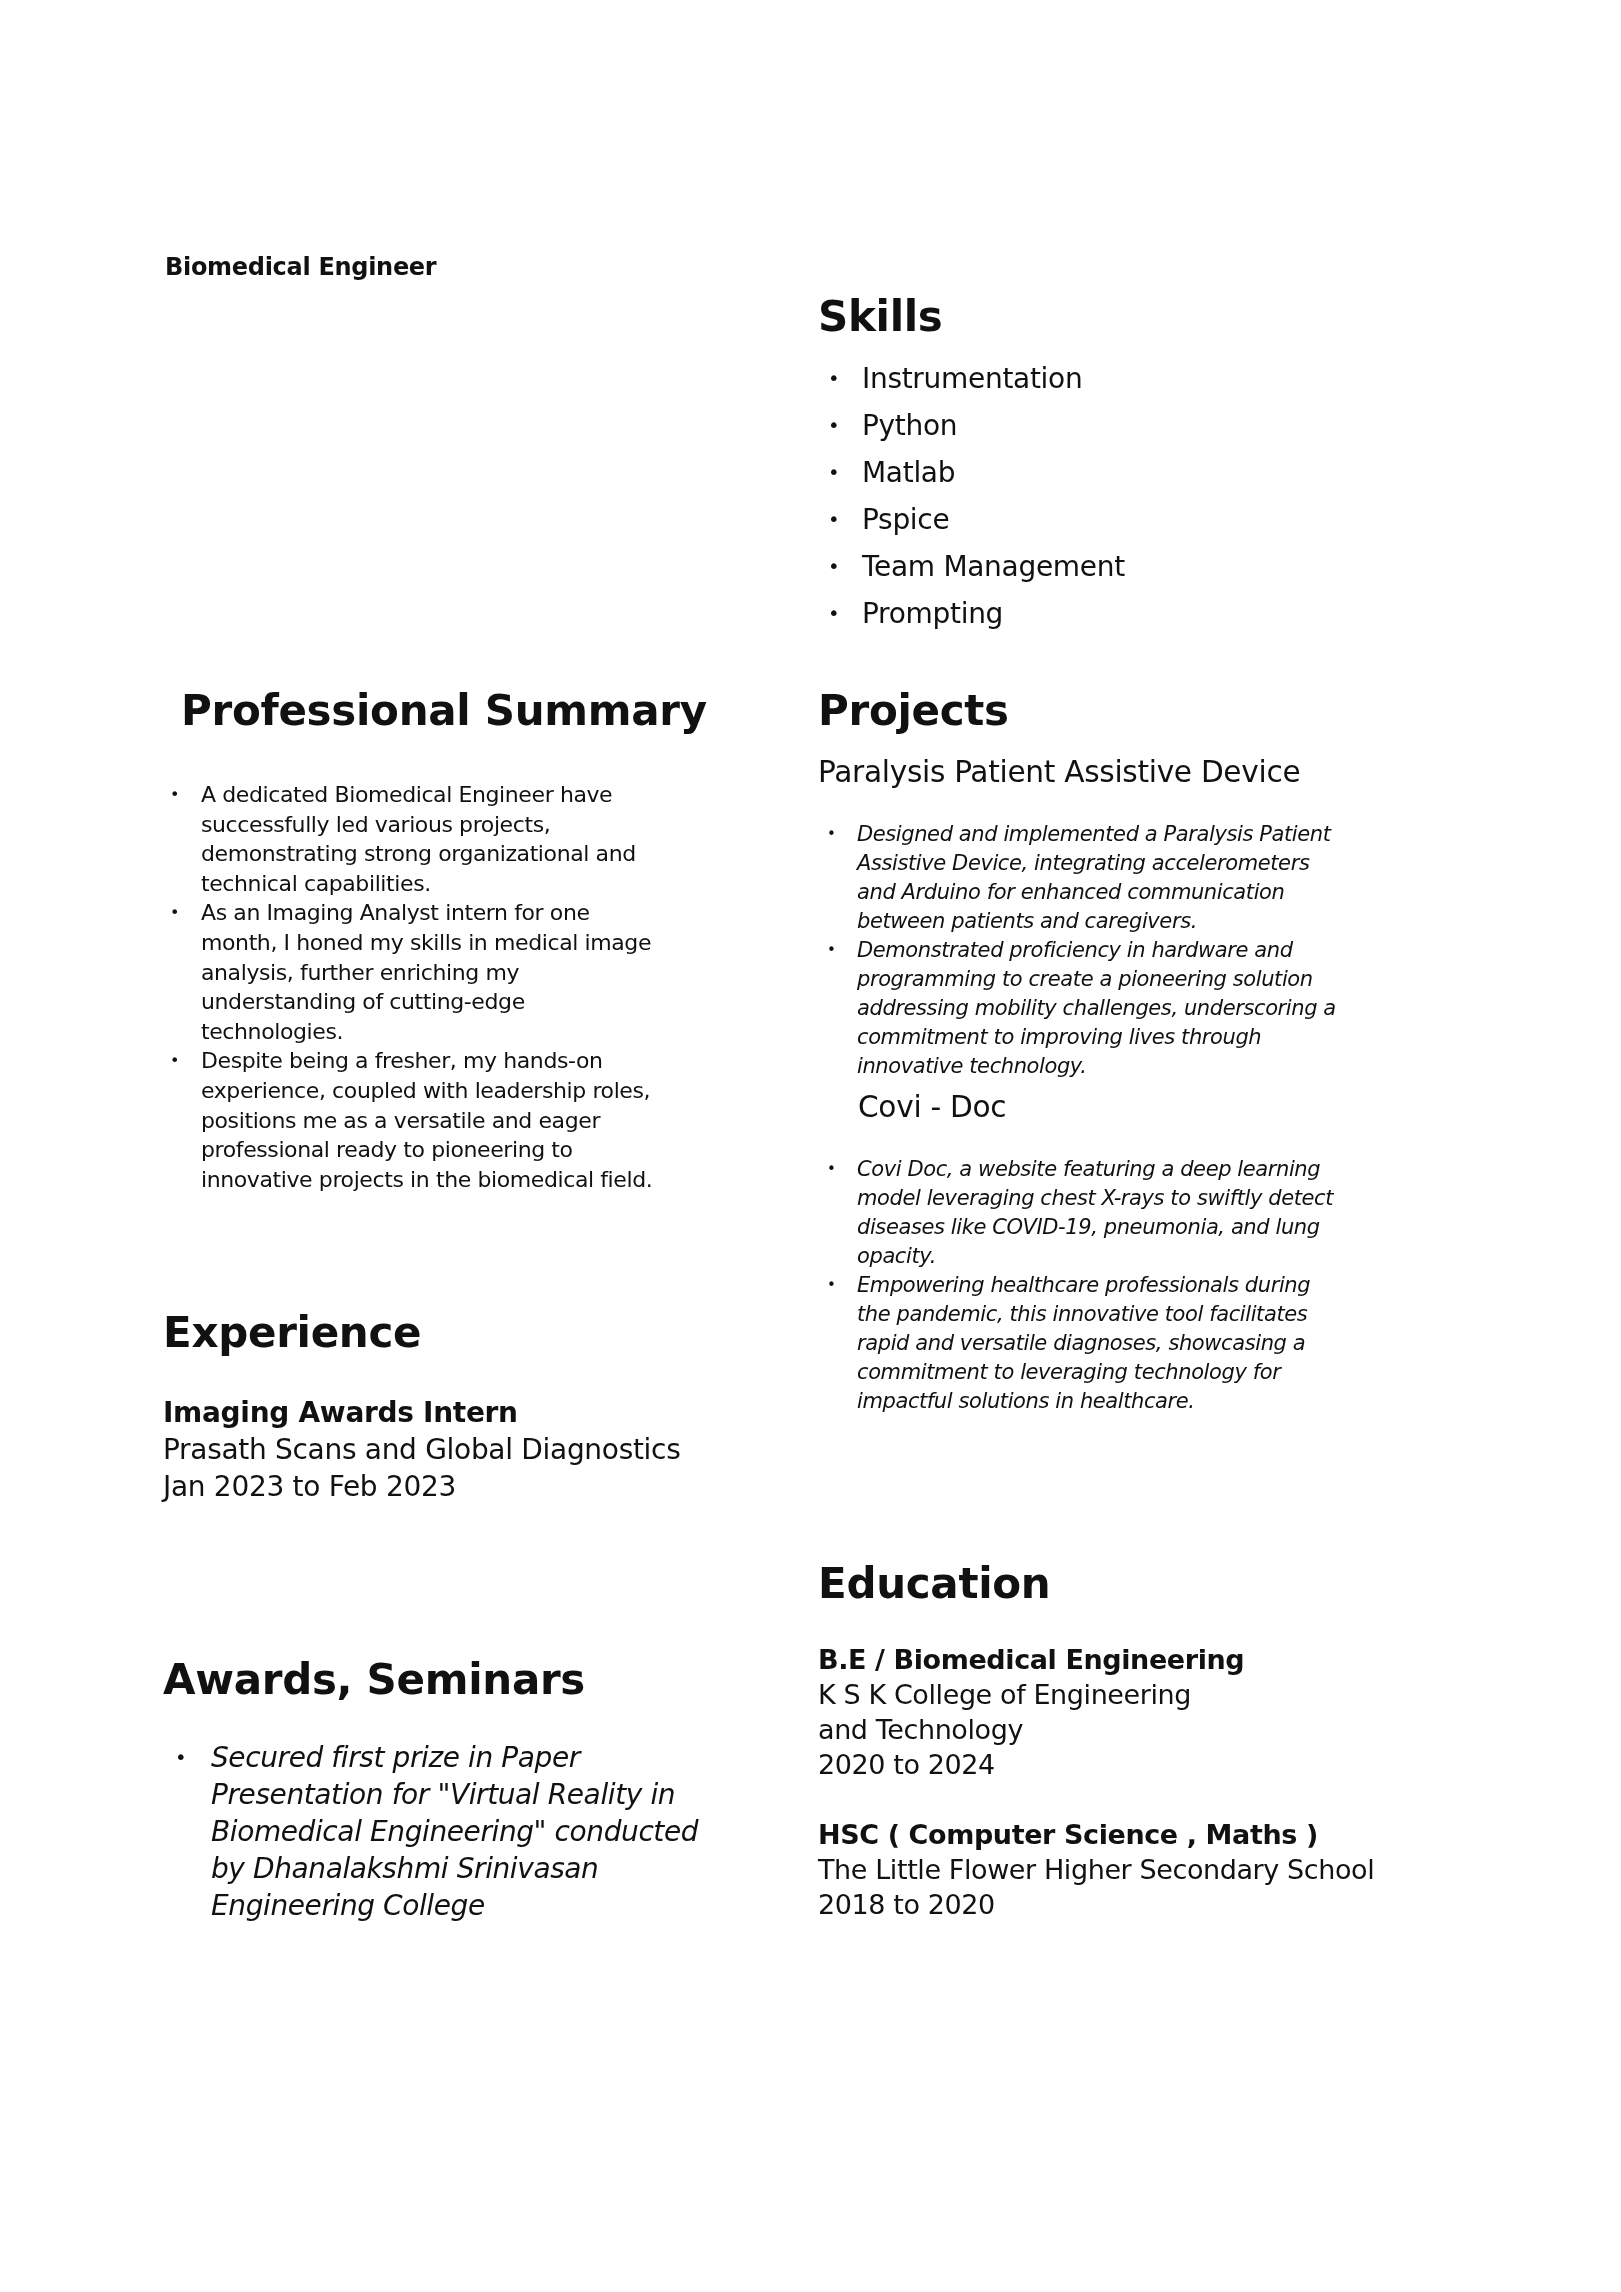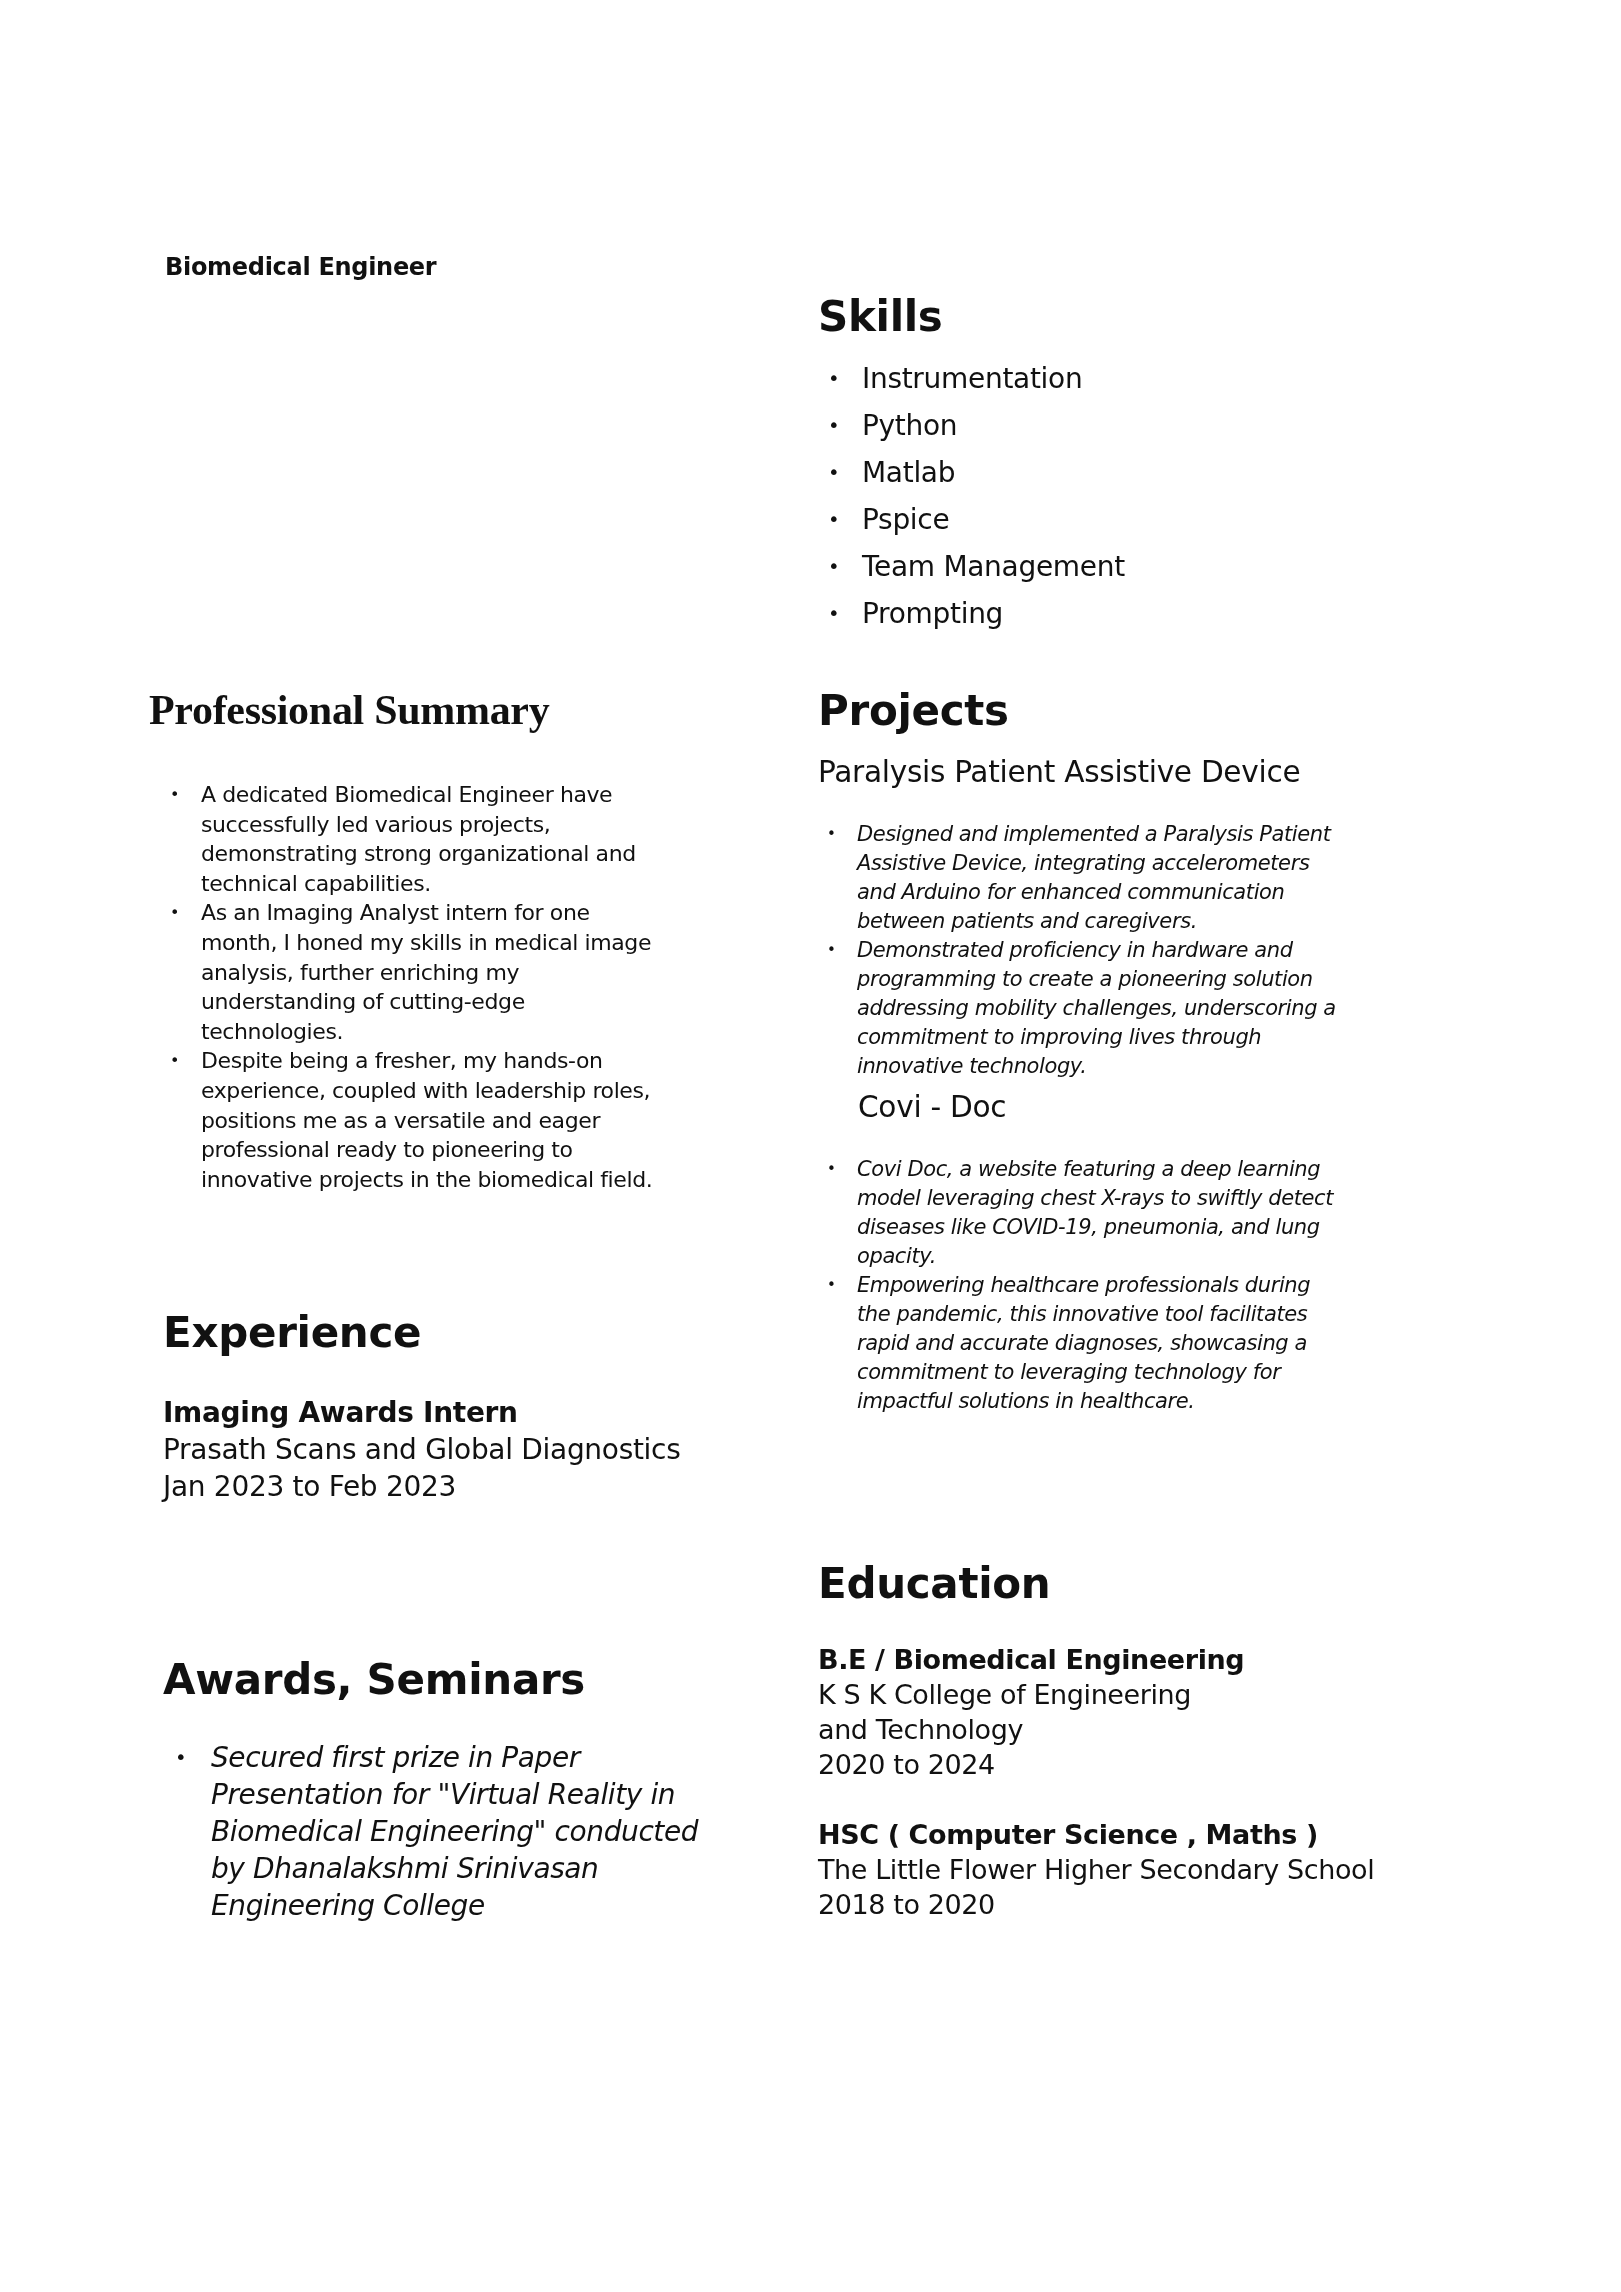--- a/index.html
+++ b/index.html
@@ -11,21 +11,21 @@
   .sec-h { font-size: 42px; letter-spacing: -0.3px; }
   ul { margin: 0; padding: 0; list-style: none; }
   li { position: relative; }
   li .bullet { position: absolute; left: 0; }
   
   .skills-h { left: 818px; top: 292px; }
   .skills-list { left: 828px; top: 356px; font-size: 28px; }
   .skills-list li { height: 47px; line-height: 45px; padding-left: 34px; letter-spacing: -0.3px; }
   .skills-list li .bullet { font-size: 19.7px; left: 0; top: 0; }
   
-  .summary-h { left: 149px; top: 686px; font-family: Liberation Serif, serif; }
+  .summary-h { left: 181px; top: 686px; }
   .summary-list { left: 170px; top: 780px; width: 484px; font-size: 22px; line-height: 29.6px; letter-spacing: -0.4px; }
   .summary-list li { padding-left: 31px; }
   .summary-list li .bullet { font-size: 16px; }
   
   .projects-h { left: 818px; top: 686px; }
   .proj-title { font-size: 29.6px; letter-spacing: -0.3px; font-weight: normal; }
   .p1-title { left: 818px; top: 755px; }
   .p2-title { left: 858px; top: 1090px; }
   .proj-list { width: 519px; font-size: 21px; line-height: 29px; font-style: italic; letter-spacing: -0.4px; }
   .proj-list li { padding-left: 39px; }
@@ -79,21 +79,21 @@
 
   <h3 class="abs proj-title p1-title">Paralysis Patient Assistive Device</h3>
   <ul class="abs proj-list p1-list">
     <li><span class="bullet">•</span><span>Designed and implemented a Paralysis Patient Assistive Device, integrating accelerometers and Arduino for enhanced communication between patients and caregivers.</span></li>
     <li><span class="bullet">•</span><span>Demonstrated proficiency in hardware and programming to create a pioneering solution addressing mobility challenges, underscoring a commitment to improving lives through innovative technology.</span></li>
   </ul>
 
   <h3 class="abs proj-title p2-title">Covi - Doc</h3>
   <ul class="abs proj-list p2-list">
     <li><span class="bullet">•</span><span>Covi Doc, a website featuring a deep learning model leveraging chest X-rays to swiftly detect diseases like COVID-19, pneumonia, and lung opacity.</span></li>
-    <li><span class="bullet">•</span><span>Empowering healthcare professionals during the pandemic, this innovative tool facilitates rapid and accurate diagnoses, showcasing a commitment to leveraging technology for impactful solutions in healthcare.</span></li>
+    <li><span class="bullet">•</span><span>Empowering healthcare professionals during the pandemic, this innovative tool facilitates rapid and versatile diagnoses, showcasing a commitment to leveraging technology for impactful solutions in healthcare.</span></li>
   </ul>
 </section>
 
 <section>
   <h2 class="abs sec-h exp-h">Experience</h2>
   <div class="abs exp-block">
     <div class="exp-role">Imaging Awards Intern</div>
     <div>Prasath Scans and Global Diagnostics</div>
     <div>Jan 2023 to Feb 2023</div>
   </div>

